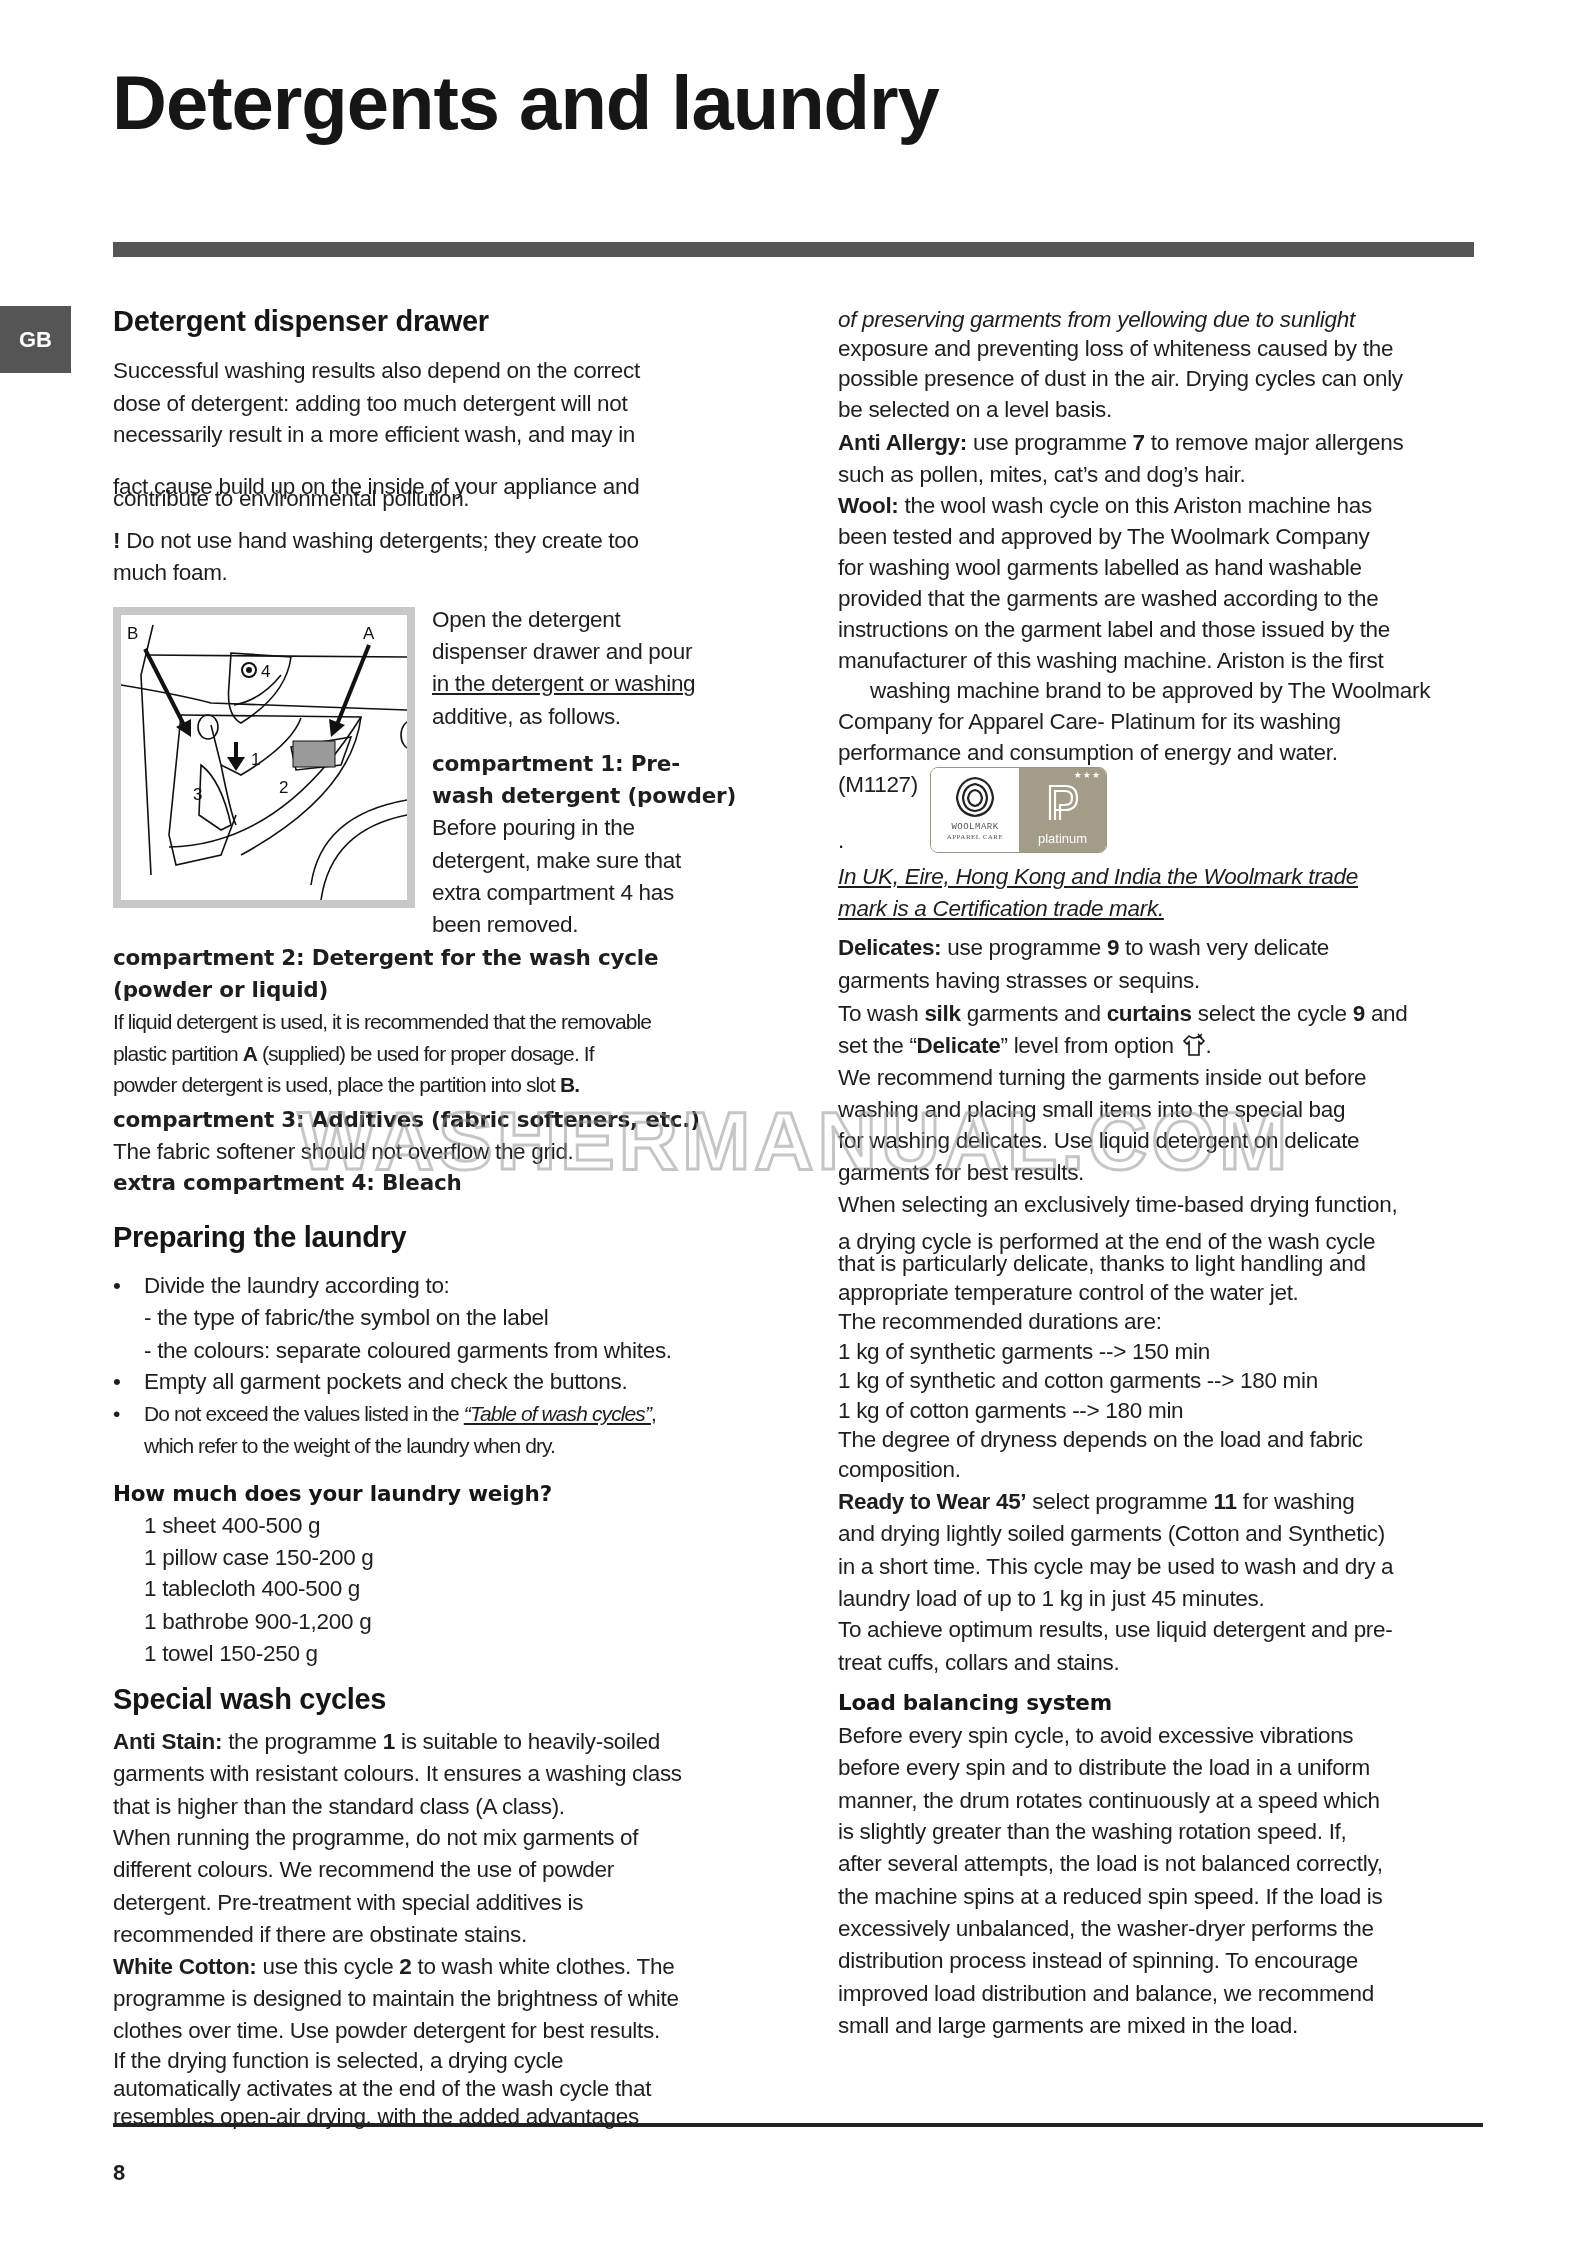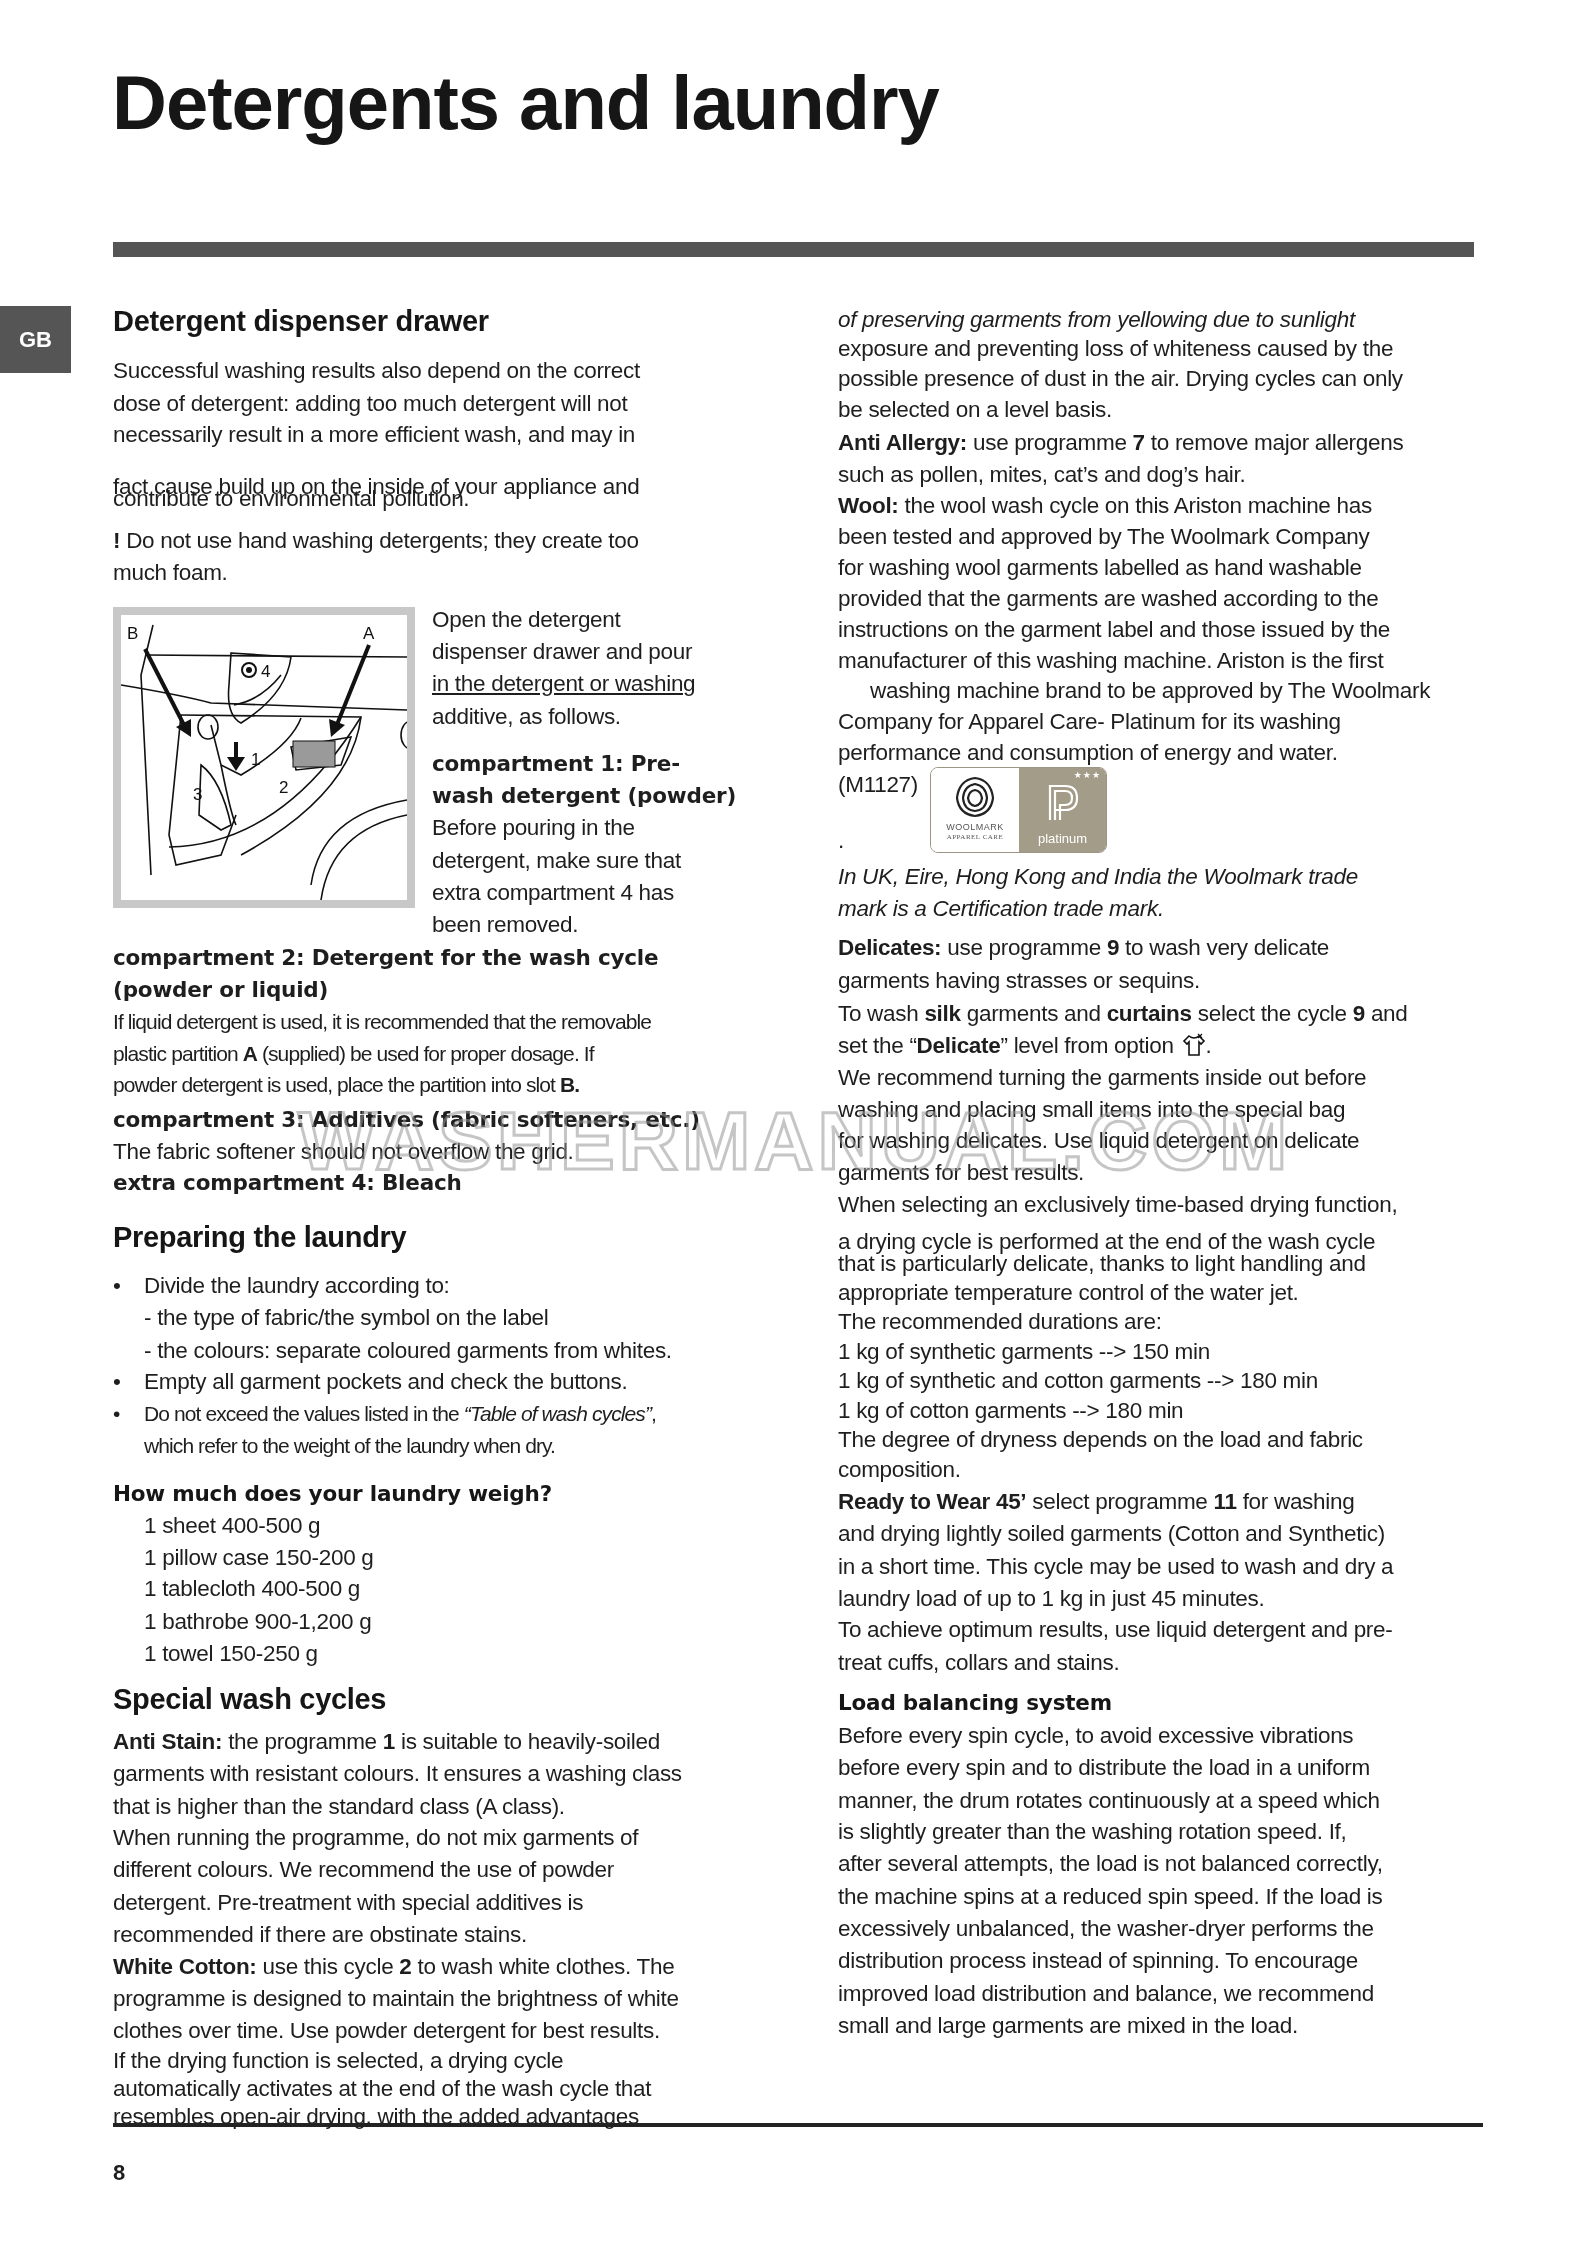--- a/index.html
+++ b/index.html
@@ -6,27 +6,27 @@
   body{width:1587px;height:2245px;position:relative;overflow:hidden;font-family:"Liberation Sans",sans-serif;color:#1e1e1e;}
   .title{position:absolute;left:112px;top:58px;font-size:76px;font-weight:bold;letter-spacing:-1px;color:#161616;line-height:90px;margin:0;}
   .topbar{position:absolute;left:113px;top:242px;width:1361px;height:15px;background:#555555;}
   .gb{position:absolute;left:0;top:306px;width:71px;height:67px;background:#555555;color:#fff;font-weight:bold;font-size:22px;display:flex;align-items:center;justify-content:center;}
   .ln{position:absolute;white-space:nowrap;font-size:22.5px;line-height:30px;height:30px;letter-spacing:-0.3px;}
   .ln b{font-weight:bold;}
   .h2{position:absolute;white-space:nowrap;font-size:29px;font-weight:bold;line-height:36px;color:#161616;letter-spacing:-0.3px;}
   .h3{position:absolute;white-space:nowrap;font-size:22px;font-weight:bold;line-height:30px;color:#161616;}
   .cb{font-family:"DejaVu Sans",sans-serif;font-size:21.5px;font-weight:bold;letter-spacing:-0.2px;}
   .narrow{font-size:21px;letter-spacing:-0.9px;}
-  .it{font-style:italic;}
+  .it{font-style:italic;text-decoration:underline;}
   .figure{position:absolute;left:113px;top:607px;width:286px;height:285px;border:8px solid #c8c8c8;background:#fff;overflow:hidden;}
   .figure svg{display:block;}
   .logo{position:absolute;left:930px;top:767px;width:175px;height:84px;border:1px solid #9c9584;border-radius:8px;overflow:hidden;display:flex;}
   .logo .wm{width:88px;background:#fff;position:relative;}
   .logo .pt{flex:1;background:#a39c89;position:relative;color:#fff;}
-  .wm-t1{position:absolute;left:0;right:0;top:54px;text-align:center;font-family:Liberation Sans, sans-serif;font-size:9px;letter-spacing:0.5px;color:#555;}
+  .wm-t1{position:absolute;left:0;right:0;top:54px;text-align:center;font-family:Liberation Mono, monospace;font-size:9px;letter-spacing:0.5px;color:#555;}
   .wm-t2{position:absolute;left:0;right:0;top:65px;text-align:center;font-family:"Liberation Serif",serif;font-size:7px;letter-spacing:0.5px;color:#555;}
   .pt-stars{position:absolute;right:5px;top:2px;font-size:9px;letter-spacing:1px;}
   .pt-label{position:absolute;left:0;right:0;bottom:6px;text-align:center;font-size:13px;}
   .watermark{position:absolute;left:298px;top:1096px;font-family:"Liberation Sans",sans-serif;font-weight:bold;font-size:82px;letter-spacing:4px;color:rgba(255,255,255,0);-webkit-text-stroke:3px rgba(150,150,150,0.55);pointer-events:none;line-height:90px;white-space:nowrap;}
   .footrule{position:absolute;left:113px;top:2123px;width:1370px;height:4px;background:#222;}
   .pagenum{position:absolute;left:113px;top:2160px;font-size:22px;font-weight:bold;}
   .shirt{display:inline-block;vertical-align:-4px;margin-left:2px;}
 </style>
 </head>
 <body>

